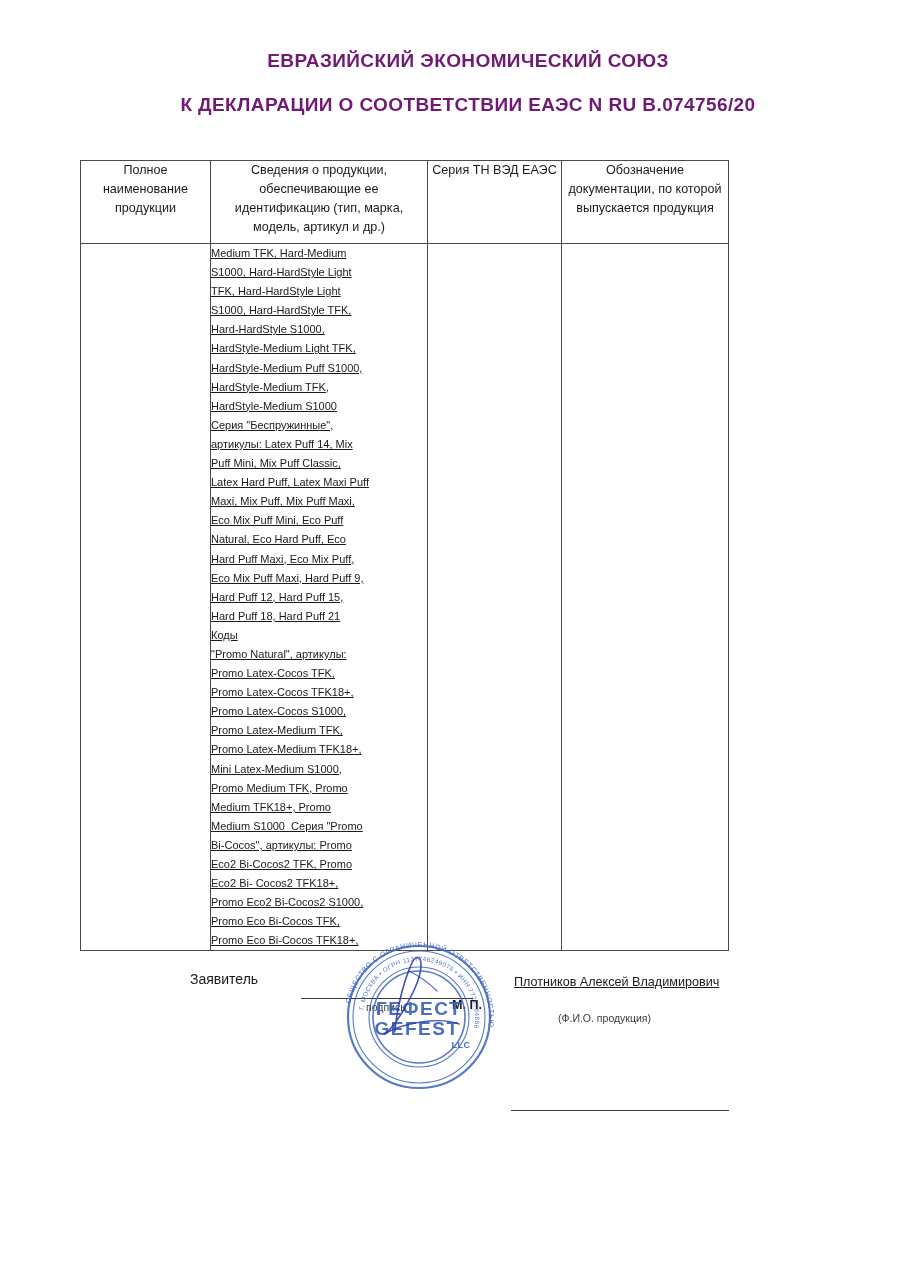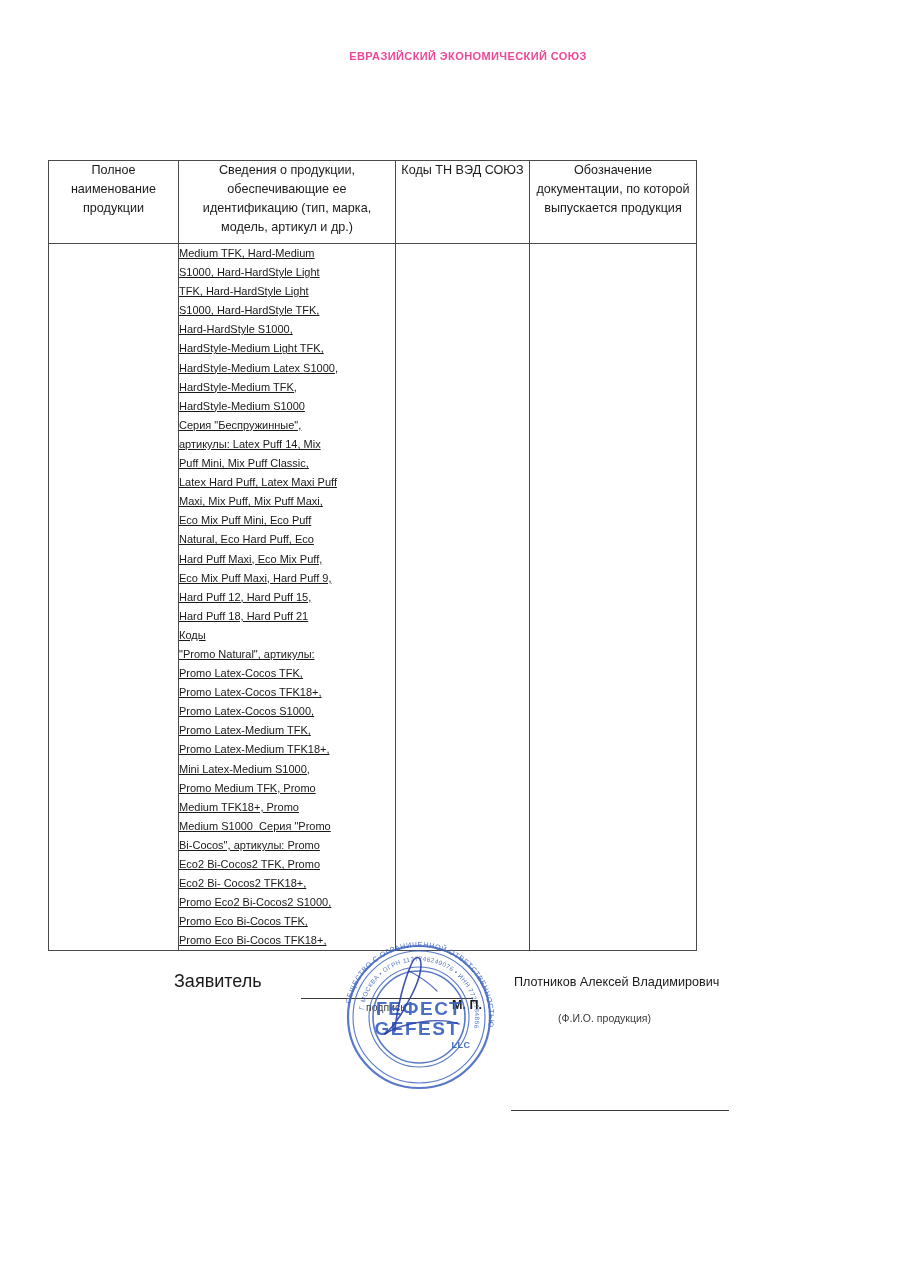--- a/index.html
+++ b/index.html
@@ -22,40 +22,41 @@
     box-sizing: border-box;
   }
 
   
   .heading-block {
     text-align: center;
     padding-top: 50px;
   }
   .h-line {
     font-weight: bold;
-    font-size: 11px;
+    font-size: 19px;
     letter-spacing: 0.4px;
-    color: #ec4899;
+    color: #701a75;
     margin-left: 36px;
   }
   .h-line.l1 { margin-bottom: 22px; }
   .h-line.l2 { margin-bottom: 22px; }
   .h-line.l3 { margin-bottom: 0; }
 
   
   .table-wrap {
     position: absolute;
     left: 48px;
     top: 160px;
     width: 644px;
   }
   table.doc {
     border-collapse: collapse;
     width: 644px;
     table-layout: fixed;
+    margin-left: 32px;
   }
   table.doc td, table.doc th {
     border: 1px solid #4a4a4a;
     vertical-align: top;
     padding: 0;
   }
   th.col-head {
     font-weight: normal;
     font-size: 12.6px;
     line-height: 19px;
@@ -89,23 +90,23 @@
     top: 965px;
     width: 680px;
     font-size: 12.6px;
   }
   .f-row {
     position: relative;
     height: 70px;
   }
   .declarant-label {
     position: absolute;
-    left: 126px;
+    left: 142px;
     top: 6px;
-    font-size: 18px;
+    font-size: 14px;
   }
   .sig-line {
     position: absolute;
     left: 253px;
     top: 33px;
     width: 172px;
     border-bottom: 1px solid #3a3a3a;
   }
   .sig-caption {
     position: absolute;
@@ -128,20 +129,21 @@
     width: 218px;
     border-bottom: 1px solid #3a3a3a;
   }
   .fio {
     position: absolute;
     left: 466px;
     top: 8px;
     width: 220px;
     font-size: 12.6px;
     line-height: 18px;
+    text-decoration: underline;
   }
   .fio-caption {
     position: absolute;
     left: 510px;
     top: 47px;
     font-size: 10.5px;
     color: #3c3c3c;
   }
 
   
@@ -159,44 +161,45 @@
     font-weight: bold;
   }
 </style>
 </head>
 <body>
 
 <div class="page">
 
   <div class="heading-block">
     <div class="h-line l1">ЕВРАЗИЙСКИЙ ЭКОНОМИЧЕСКИЙ СОЮЗ</div>
+    <div class="h-line l3">К ДЕКЛАРАЦИИ О СООТВЕТСТВИИ ЕАЭС N RU B.074756/20</div>
   </div>
 
   <div class="table-wrap">
     <table class="doc">
       <thead>
         <tr>
           <th class="col-head c1">Полное наименование продукции</th>
           <th class="col-head c2">Сведения о продукции, обеспечивающие ее идентификацию (тип, марка, модель, артикул и др.)</th>
-          <th class="col-head c3">Коды ТН ВЭД СОЮЗ</th>
+          <th class="col-head c3">Серия ТН ВЭД ЕАЭС</th>
           <th class="col-head c4">Обозначение документации, по которой выпускается продукция</th>
         </tr>
       </thead>
       <tbody>
         <tr>
           <td class="body-cell c1 empty"></td>
           <td class="body-cell c2">
             <div class="prod-lines">
                 <div>Medium TFK, Hard-Medium</div>
                 <div>S1000, Hard-HardStyle Light</div>
                 <div>TFK, Hard-HardStyle Light</div>
                 <div>S1000, Hard-HardStyle TFK,</div>
                 <div>Hard-HardStyle S1000,</div>
                 <div>HardStyle-Medium Light TFK,</div>
-                <div>HardStyle-Medium Latex S1000,</div>
+                <div>HardStyle-Medium Puff S1000,</div>
                 <div>HardStyle-Medium TFK,</div>
                 <div>HardStyle-Medium S1000</div>
                 <div>Серия "Беспружинные",</div>
                 <div>артикулы: Latex Puff 14, Mix</div>
                 <div>Puff Mini, Mix Puff Classic,</div>
                 <div>Latex Hard Puff, Latex Maxi Puff</div>
                 <div>Maxi, Mix Puff, Mix Puff Maxi,</div>
                 <div>Eco Mix Puff Mini, Eco Puff</div>
                 <div>Natural, Eco Hard Puff, Eco</div>
                 <div>Hard Puff Maxi, Eco Mix Puff,</div>

